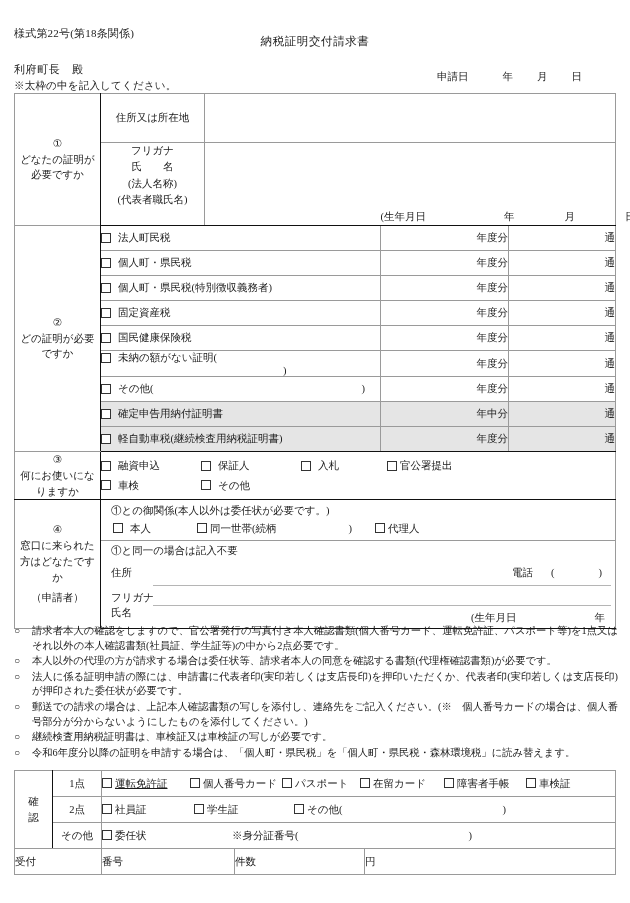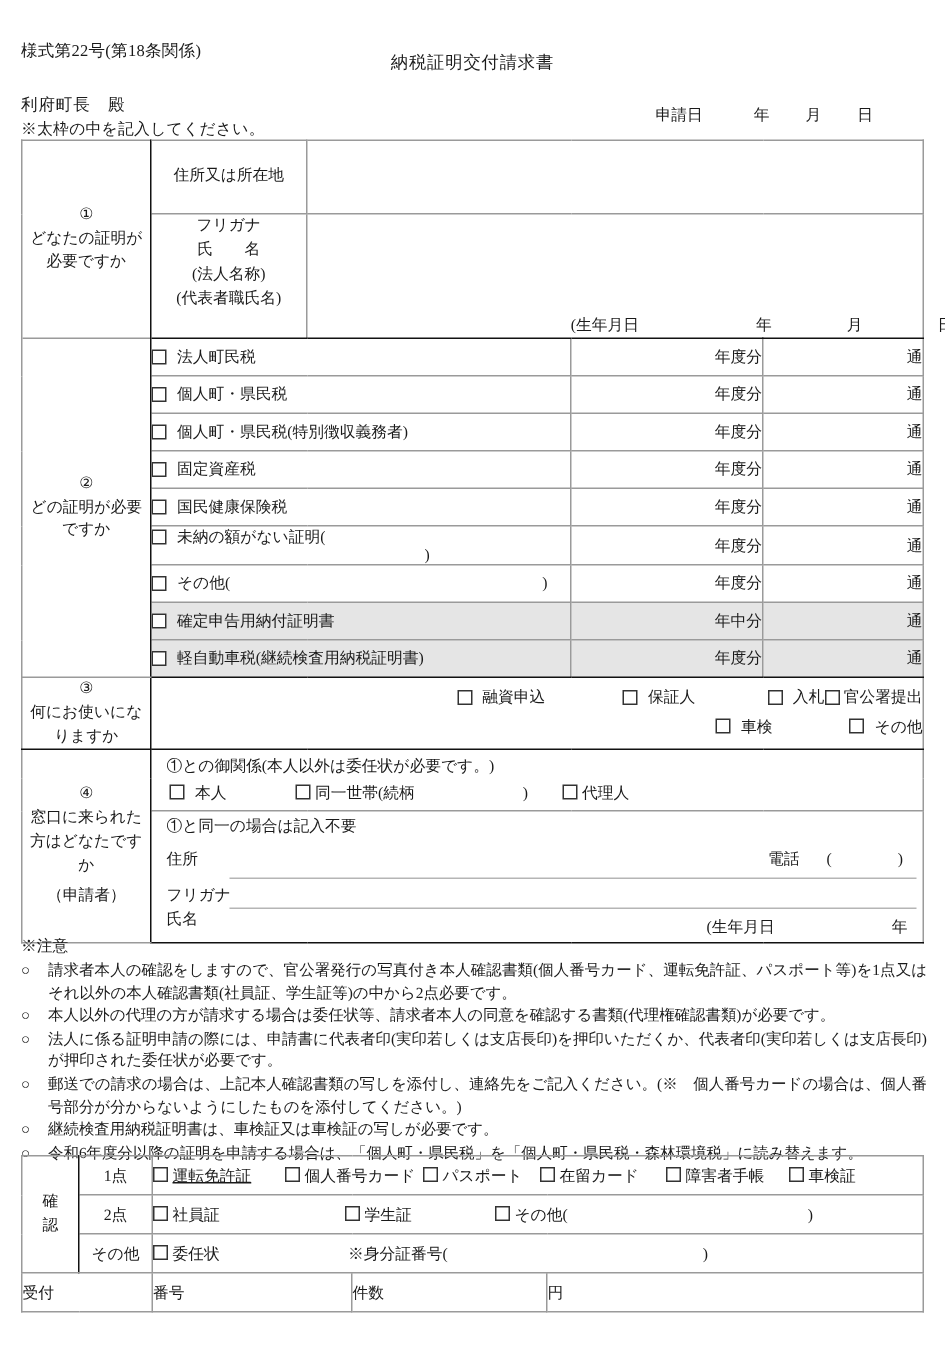--- a/index.html
+++ b/index.html
@@ -59,21 +59,21 @@
       vertical-align:middle;position:relative;top:-1px;background:#fff;}
   .cb-tight{margin-right:3px;}
 
   .taxrow td{height:24px;margin-left:12px;}
   .tax-name{padding-left:12px;}
   .shade{background:#e5e5e5;}
 
   .paren-sp{display:inline-block;width:182px;}
 
   
-  .use-line{padding:4px 0 2px 12px;line-height:1.85;text-align:right;}
+  .use-line{padding:4px 0 2px 12px;line-height:1.85;}
   .use-item{display:inline-block;}
   .w1{width:100px;}
   .w2{width:100px;}
   .w3{width:86px;}
 
   
   .rel-note{padding:4px 0 1px 10px;}
   .rel-line{padding:2px 0 4px 12px;}
   .rel-honnin{display:inline-block;width:84px;}
   .rel-setai{display:inline-block;width:178px;}
@@ -112,21 +112,21 @@
   .conf-label{text-align:center;line-height:1.45;}
   .conf-pts{text-align:center;}
   .conf-body{padding-left:8px;}
   .ci{display:inline-block;}
   .cw1{width:88px;text-decoration:underline;}
   .cw2{width:92px;}
   .cw3{width:78px;}
   .cw4{width:84px;}
   .cw5{width:82px;}
   .cw-s1{width:92px;}
-  .cw-s2{width:100px;margin-left:36px;}
+  .cw-s2{width:100px;}
   .other-sp{display:inline-block;width:160px;}
   .mibun-sp{display:inline-block;width:170px;}
   .mibun-pad{display:inline-block;width:38px;}
   .conf-foot{padding-left:8px;}
 </style>
 </head>
 <body>
 
 <div class="page">
 
@@ -271,21 +271,20 @@
           <span class="name-lbl">氏名</span>
           <span class="name-rule"></span>
           <span class="dob4"><span>(生年月日</span><span class="g1"></span><span>年</span><span class="g2"></span><span class="g3"></span></span>
         </div>
       </td>
     </tr>
   </tbody>
     </table>
 
   <div class="notes">
-    <div class="notes-title">※注意</div>
     <div class="note-item">
       <span class="note-bullet">○</span>
       <span class="note-text">請求者本人の確認をしますので、官公署発行の写真付き本人確認書類(個人番号カード、運転免許証、パスポート等)を1点又はそれ以外の本人確認書類(社員証、学生証等)の中から2点必要です。</span>
     </div>
     <div class="note-item">
       <span class="note-bullet">○</span>
       <span class="note-text">本人以外の代理の方が請求する場合は委任状等、請求者本人の同意を確認する書類(代理権確認書類)が必要です。</span>
     </div>
     <div class="note-item">
       <span class="note-bullet">○</span>

